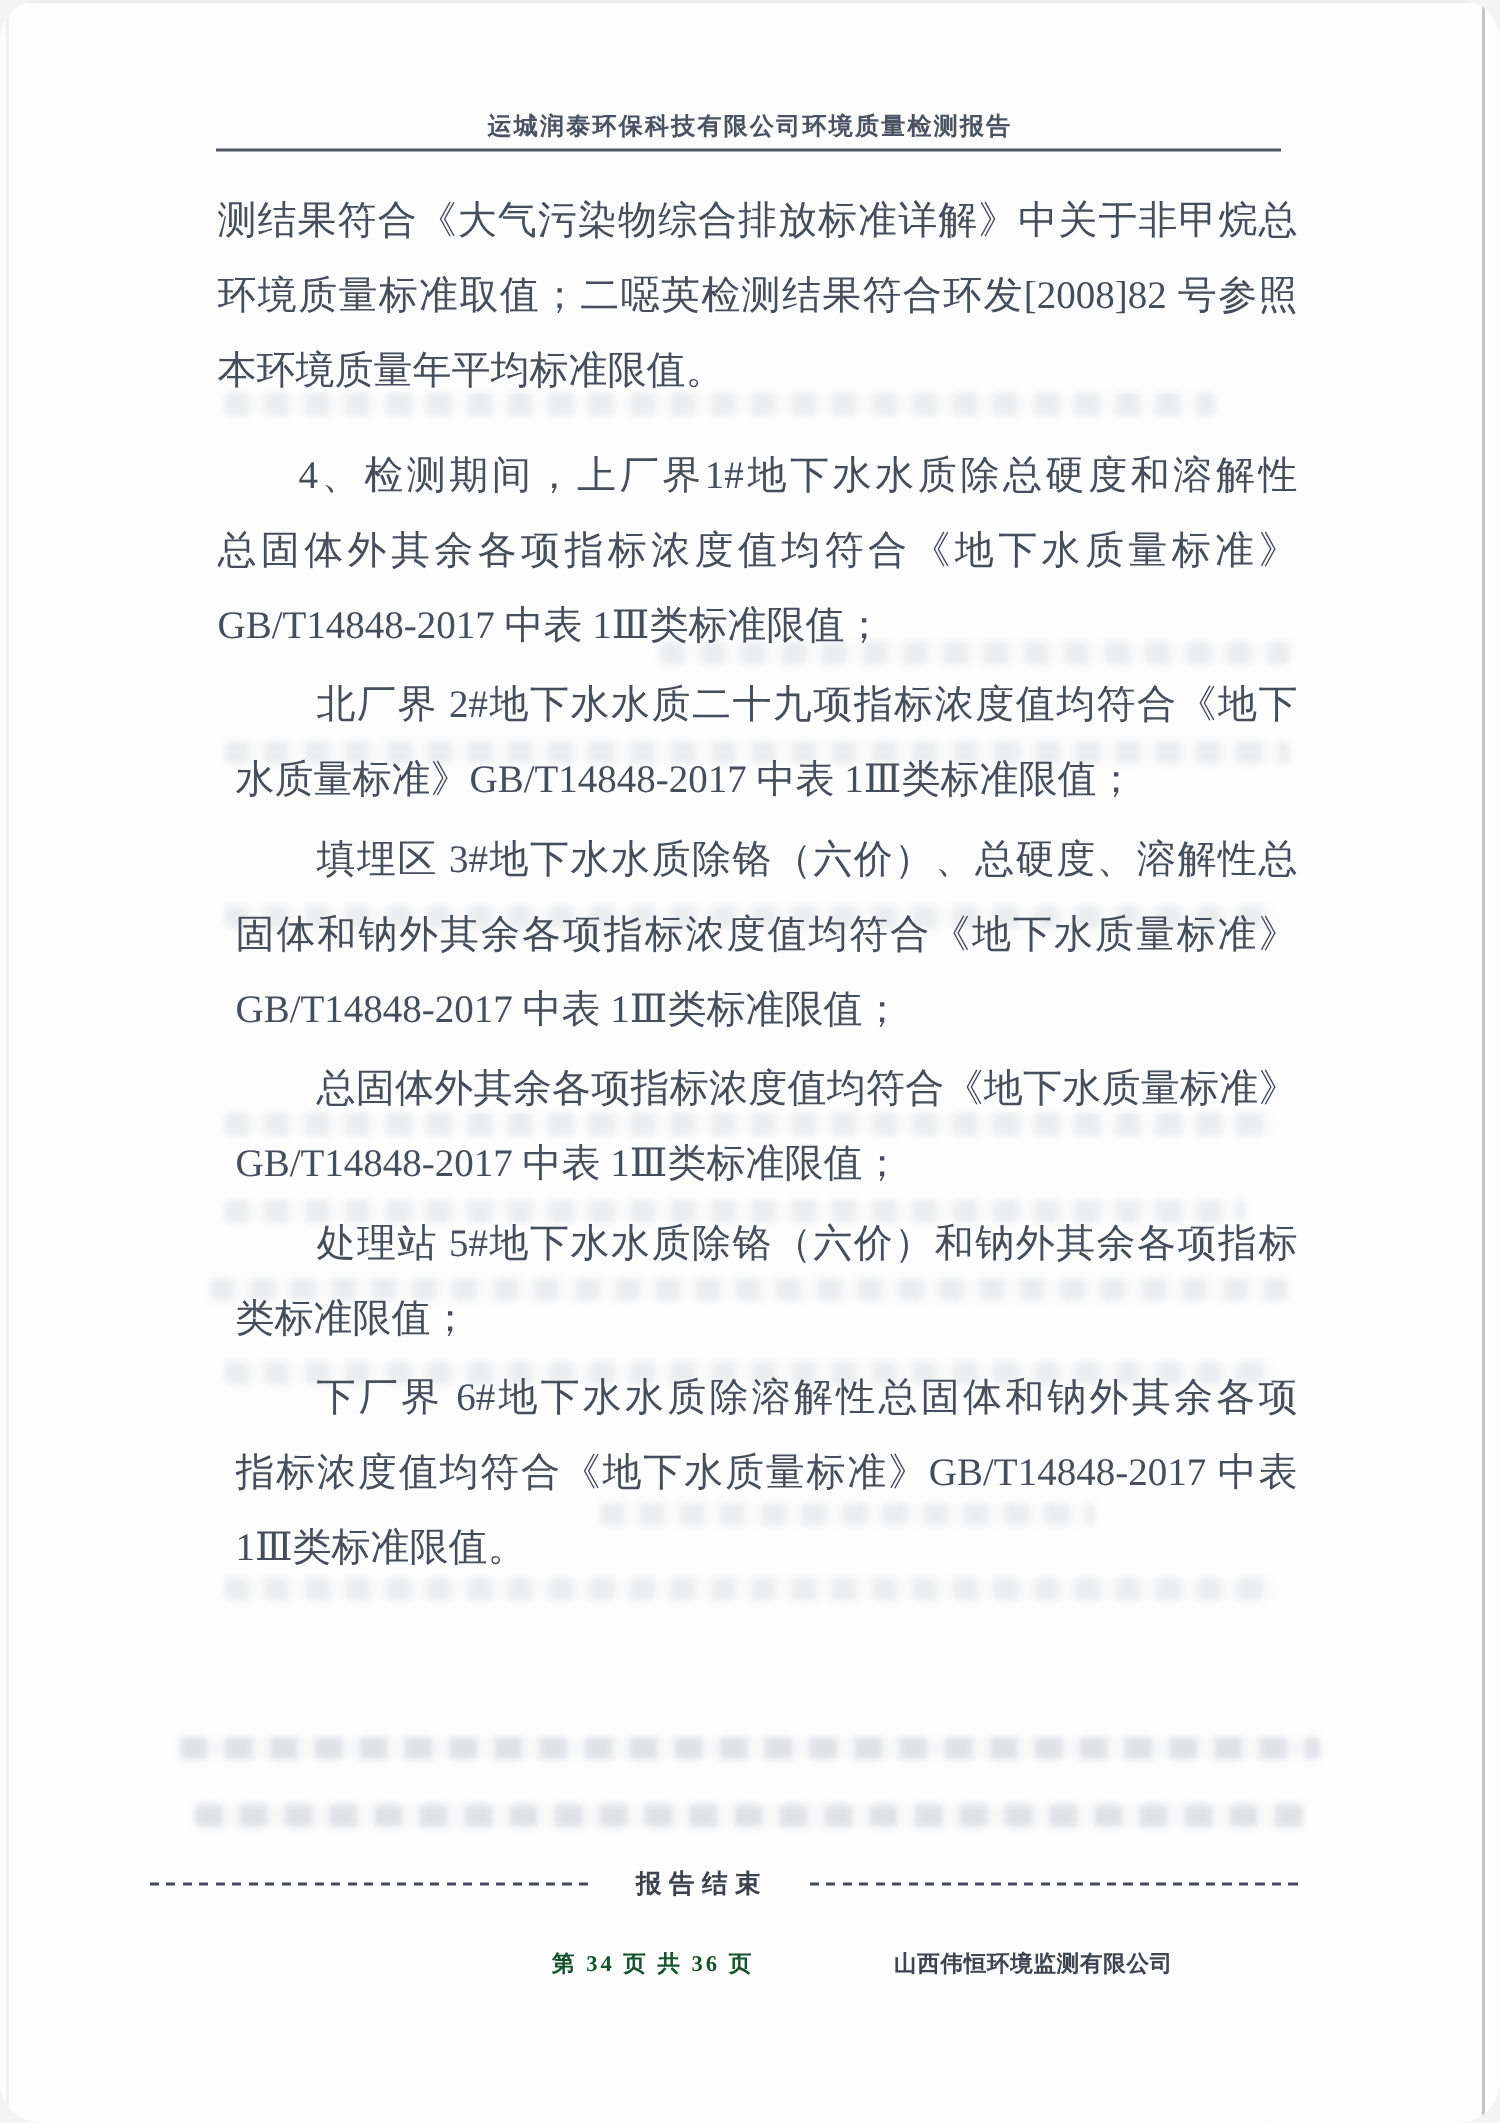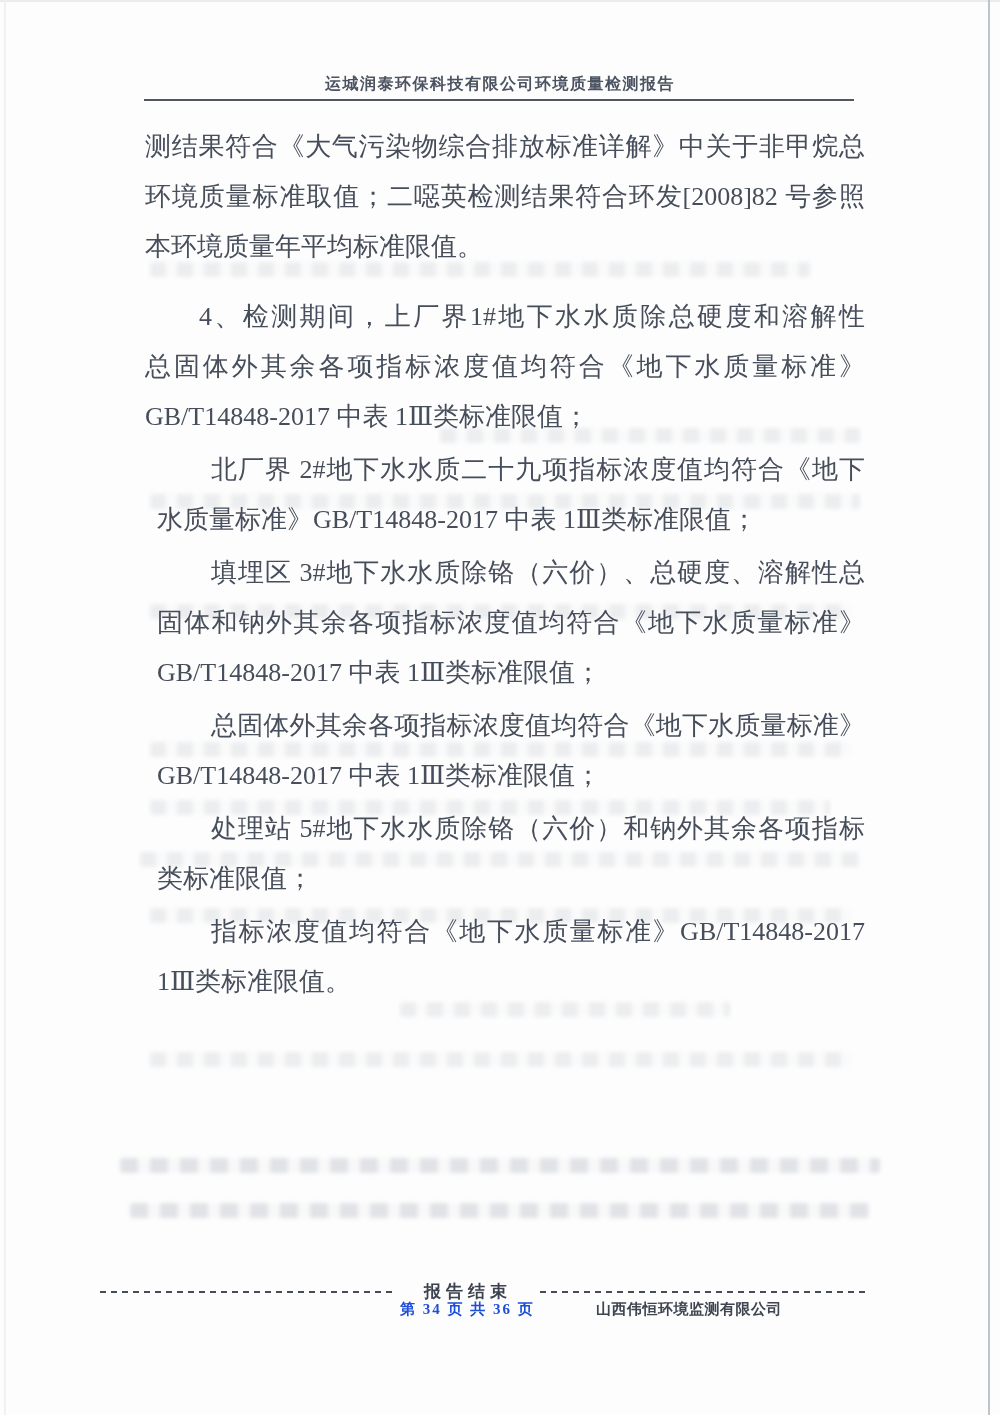--- a/index.html
+++ b/index.html
@@ -3,21 +3,21 @@
 <meta charset="utf-8">
 <style>
   html,body{margin:0;padding:0;}
   body{
     width:1000px;height:1415px;
     background:#f4f4f4;
     font-family:"Liberation Serif","DejaVu Serif",serif;
   }
   .page{
     position:relative;width:1000px;height:1415px;
-    background:#fdfdfd;overflow:hidden;
+    background:#fdfdfd;overflow:hidden;border-radius:27px;
   }
   
   .edge-right{position:absolute;top:0;bottom:0;left:988px;width:2px;background:#bfc3ca;}
   .edge-top{position:absolute;top:0;left:0;right:0;height:2px;background:#ececee;}
   .edge-left{position:absolute;top:0;bottom:0;left:4px;width:2px;background:#f1f1f2;}
   .ghost{
     position:absolute;height:15px;border-radius:3px;
     background:repeating-linear-gradient(90deg, rgba(104,114,134,0.11) 0 16px, rgba(104,114,134,0.02) 16px 27px);
     filter:blur(2px);
   }
@@ -41,33 +41,33 @@
   .line.full{
     white-space:normal;
     text-align:justify;text-align-last:justify;
     text-justify:inter-character;
     overflow:hidden;
   }
   .para.indent .line:first-child{text-indent:54px;}
   
   .end-row{
     position:absolute;top:1244px;left:100px;width:770px;
-    display:flex;align-items:center;margin-top:36px;
+    display:flex;align-items:center;
   }
   .dash{height:2px;background:repeating-linear-gradient(90deg,#474d58 0 6px,transparent 6px 11px);}
   .dash.left{width:296px;}
   .dash.right{width:330px;flex:0 0 auto;}
   .end-label{
     margin:0 28px;font-size:17px;letter-spacing:5px;
     color:#3c424e;font-weight:bold;white-space:nowrap;
   }
   
   .footer-page{
     position:absolute;top:1300px;left:368px;
-    font-size:15px;letter-spacing:2px;color:#1d4ed8;font-weight:bold;margin-left:32px;
+    font-size:15px;letter-spacing:2px;color:#14532d;font-weight:bold;
   }
   .footer-company{
     position:absolute;top:1300px;left:596px;
     font-size:15px;letter-spacing:0.5px;color:#3e4450;font-weight:bold;font-family:Liberation Serif, serif;
   }
 </style>
 </head>
 <body>
 
 <div class="page">
@@ -114,20 +114,21 @@
       </div>
       <div class="para indent">
         <div class="line full">总固体外其余各项指标浓度值均符合《地下水质量标准》</div>
         <div class="line">GB/T14848-2017 中表 1Ⅲ类标准限值；</div>
       </div>
       <div class="para indent">
         <div class="line full">处理站 5#地下水水质除铬（六价）和钠外其余各项指标</div>
         <div class="line">类标准限值；</div>
       </div>
       <div class="para indent">
+        <div class="line full">下厂界 6#地下水水质除溶解性总固体和钠外其余各项</div>
         <div class="line full">指标浓度值均符合《地下水质量标准》GB/T14848-2017 中表</div>
         <div class="line">1Ⅲ类标准限值。</div>
       </div>
     </div>
 
   <div class="end-row">
     <div class="dash left"></div>
     <div class="end-label">报告结束</div>
     <div class="dash right"></div>
   </div>

